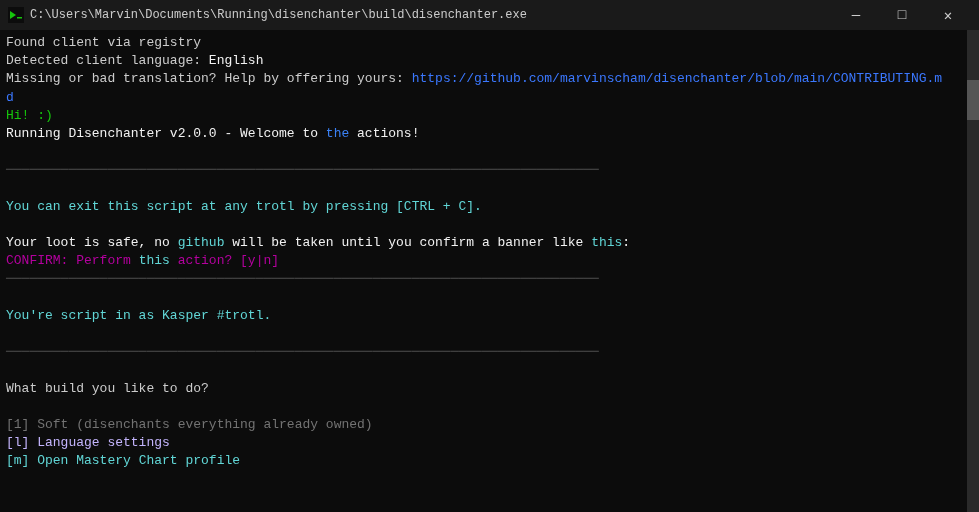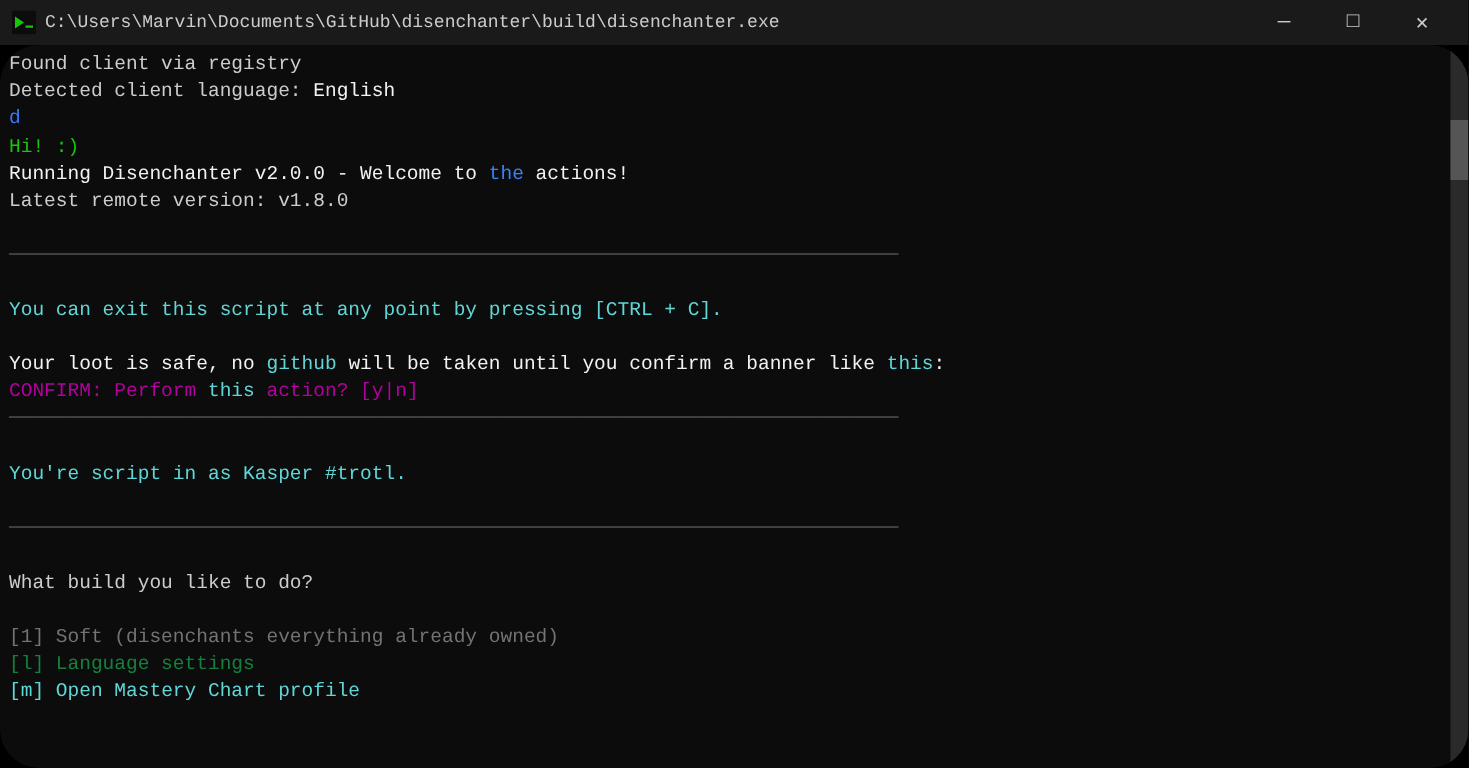--- a/index.html
+++ b/index.html
@@ -50,21 +50,20 @@
       cursor: pointer;
     }
 
     .terminal {
       background: #0c0c0c;
       width: 100%;
       height: calc(512px - 30px);
       padding: 4px 6px;
       overflow: hidden;
       position: relative;
-      border-radius: 26px;
     }
 
     .line {
       line-height: 1.4;
       white-space: pre;
       color: #ccc;
     }
 
     .color-white { color: #cccccc; }
 
@@ -93,51 +92,51 @@
 </head>
 <body>
 
 <div class="title-bar">
 
   <svg class="title-bar-icon" viewBox="0 0 16 16" fill="none">
     <rect width="16" height="16" fill="#0c0c0c"></rect>
     <polygon points="2,4 8,8 2,12" fill="#16c60c"></polygon>
     <rect x="9" y="10" width="5" height="1.5" fill="#16c60c"></rect>
   </svg>
-  <span class="title-bar-text">C:\Users\Marvin\Documents\GitHub\disenchanter\build\disenchanter.exe</span>
+  <span class="title-bar-text">C:\Users\Marvin\Documents\Running\disenchanter\build\disenchanter.exe</span>
   <div class="title-bar-buttons">
     <div class="title-btn">—</div>
     <div class="title-btn">□</div>
     <div class="title-btn close">✕</div>
   </div>
 </div>
 
 <div class="terminal">
 
   <div class="line color-white">Found client via registry</div>
   <div class="line color-white">Detected client language: <span style="color:#f2f2f2">English</span></div>
+  <div class="line color-white">Missing or bad translation? Help by offering yours: <span style="color:#3b78ff">https://github.com/marvinscham/disenchanter/blob/main/CONTRIBUTING.m</span></div>
   <div class="line color-white"><span style="color:#3b78ff">d</span></div>
   <div class="line" style="color:#16c60c">Hi! :)</div>
   <div class="line"><span style="color:#f2f2f2">Running Disenchanter v2.0.0 - Welcome to </span><span style="color:#3b82f6">the</span><span style="color:#f2f2f2"> actions!</span></div>
-  <div class="line color-white">Latest remote version: v1.8.0</div>
   <div class="line">&nbsp;</div>
   <div class="line separator">────────────────────────────────────────────────────────────────────────────</div>
   <div class="line">&nbsp;</div>
-  <div class="line" style="color:#61d6d6">You can exit this script at any point by pressing [CTRL + C].</div>
+  <div class="line" style="color:#61d6d6">You can exit this script at any trotl by pressing [CTRL + C].</div>
   <div class="line">&nbsp;</div>
   <div class="line" style="color:#f2f2f2">Your loot is safe, no <span style="color:#61d6d6">github</span> will be taken until you confirm a banner like <span style="color:#61d6d6">this</span>:</div>
   <div class="line" style="color:#b4009e">CONFIRM: Perform <span style="color:#61d6d6">this</span> action? [y|n]</div>
   <div class="line separator">────────────────────────────────────────────────────────────────────────────</div>
   <div class="line">&nbsp;</div>
   <div class="line" style="color:#61d6d6">You're script in as Kasper #trotl.</div>
   <div class="line">&nbsp;</div>
   <div class="line separator">────────────────────────────────────────────────────────────────────────────</div>
   <div class="line">&nbsp;</div>
   <div class="line color-white">What build you like to do?</div>
   <div class="line">&nbsp;</div>
   <div class="line" style="color:#737373">[1] Soft (disenchants everything already owned)</div>
-  <div class="line" style="color:#15803d">[l] Language settings</div>
+  <div class="line" style="color:#c4b5fd">[l] Language settings</div>
   <div class="line" style="color:#61d6d6">[m] Open <span style="color:#61d6d6">Mastery</span> Chart profile</div>
 
   <div class="scrollbar">
     <div class="scrollbar-thumb"></div>
   </div>
 </div>
 
 </body></html>

